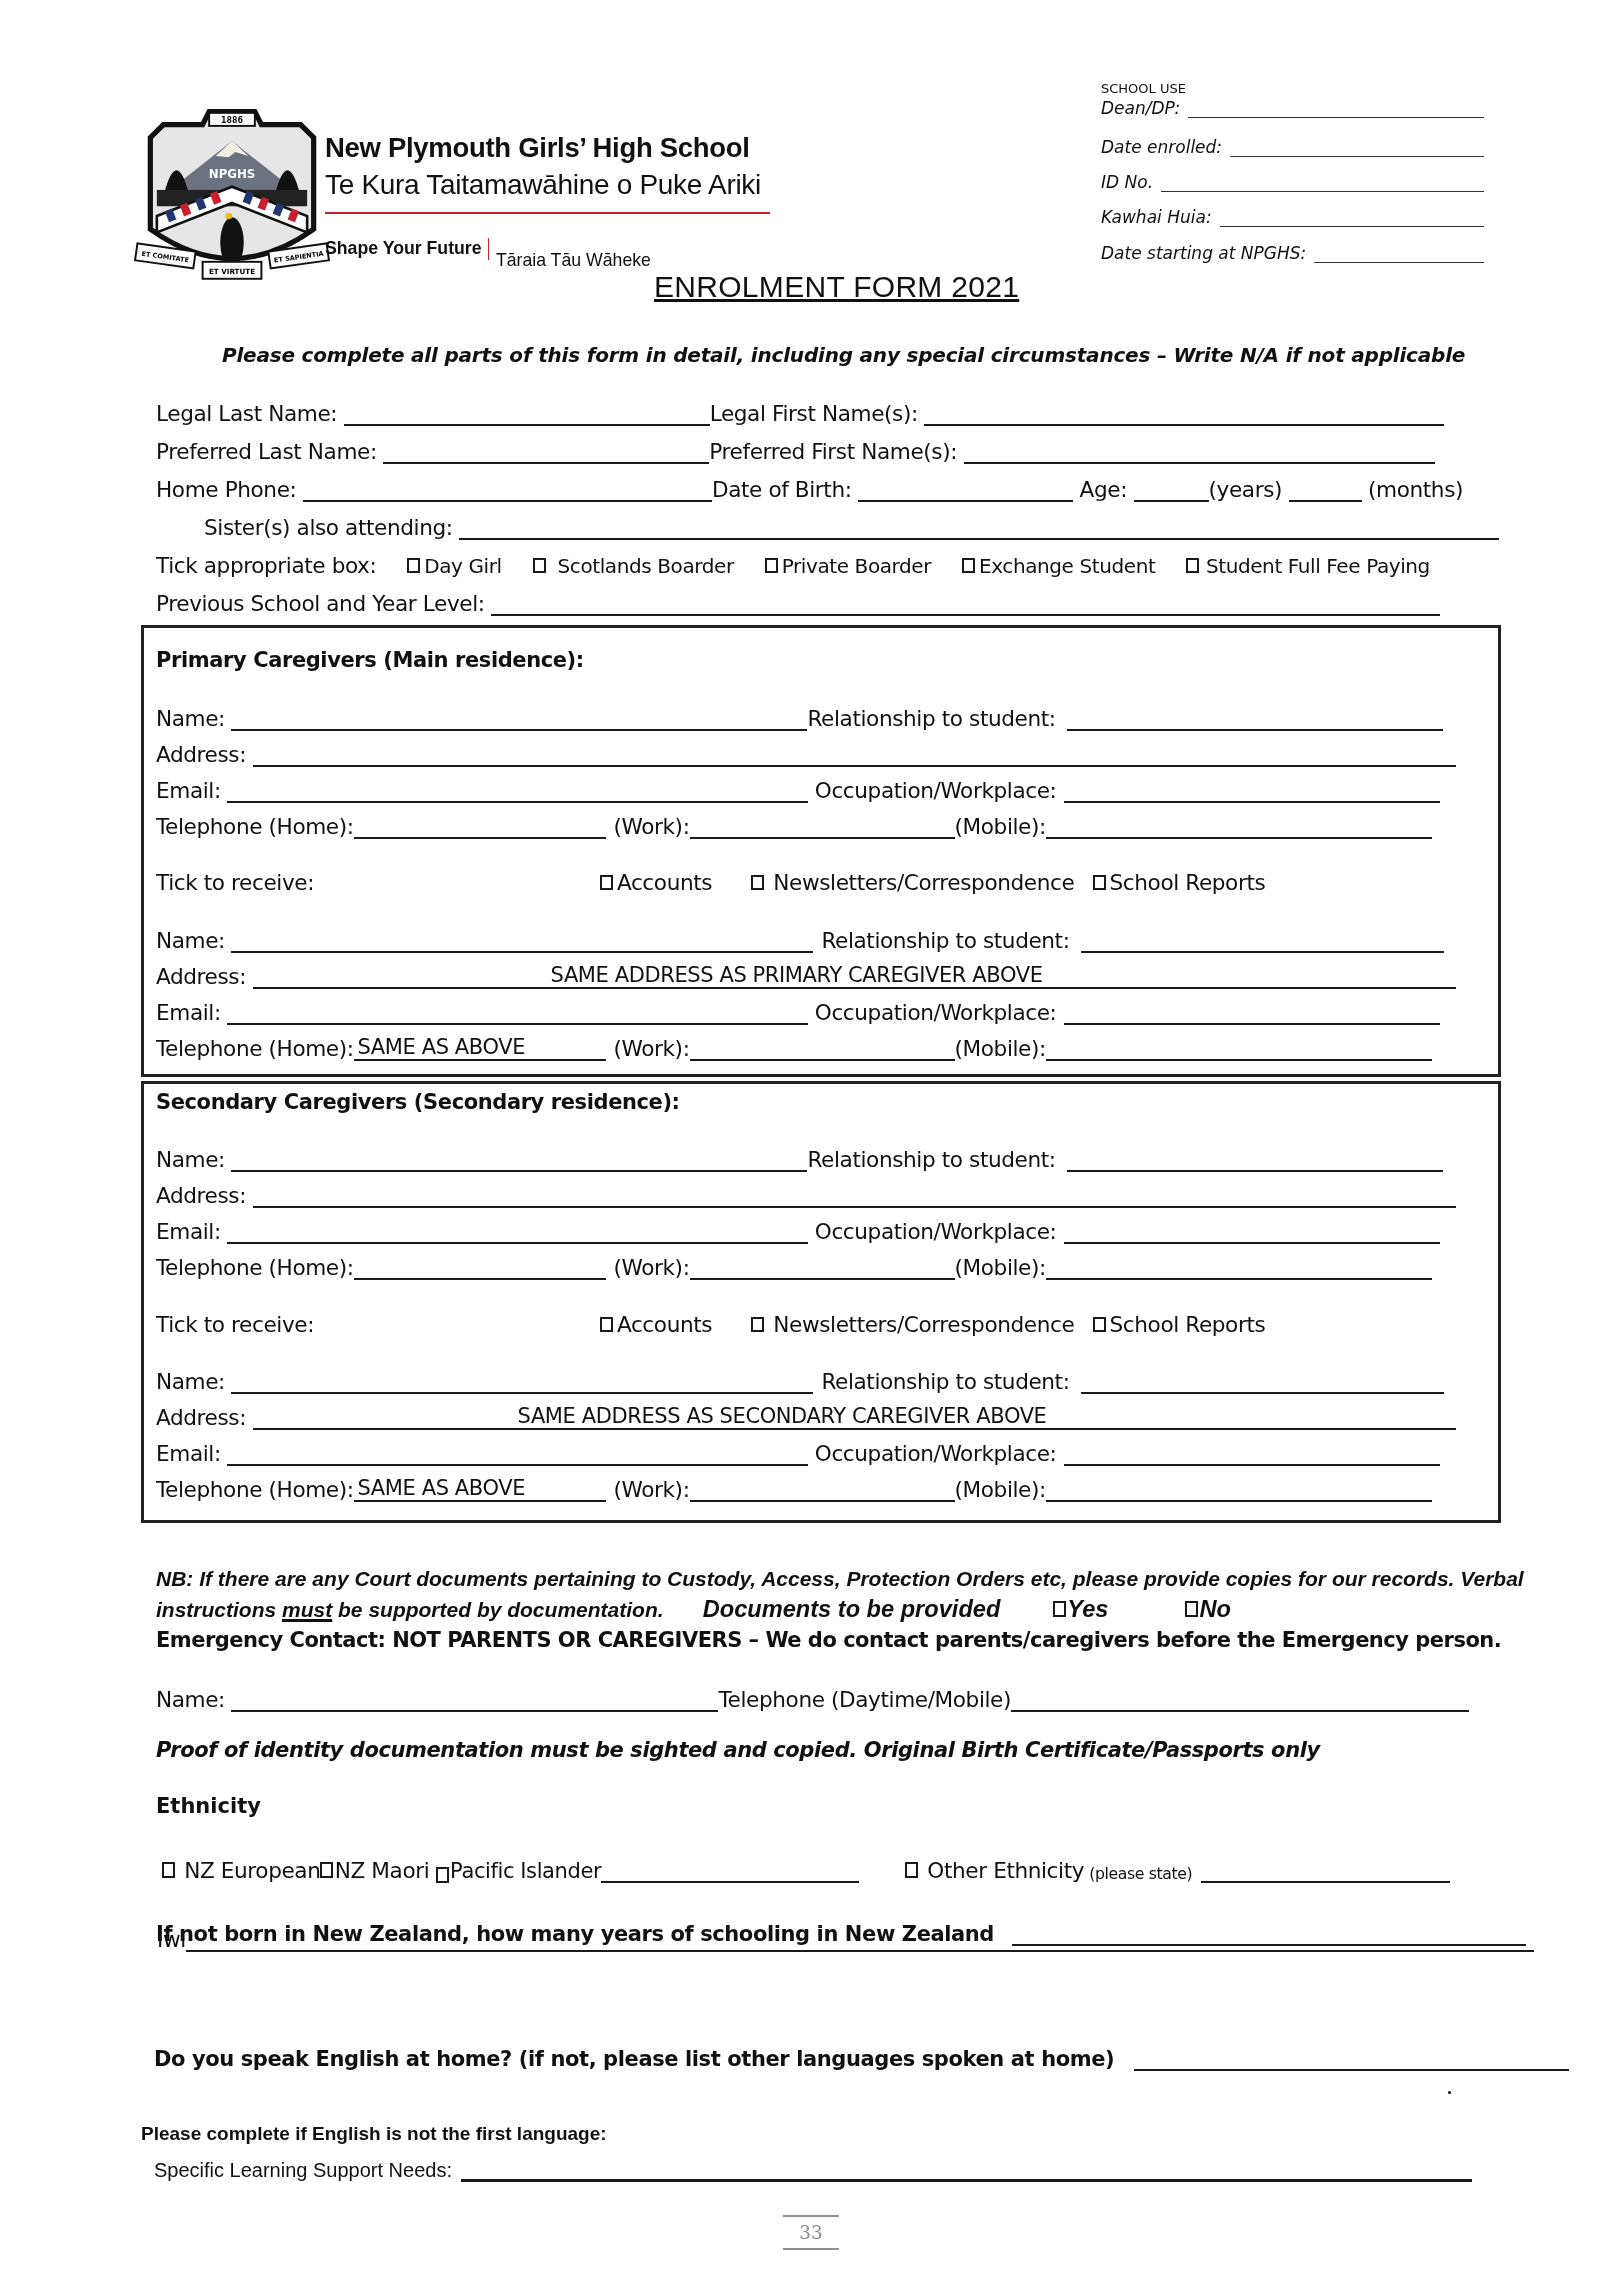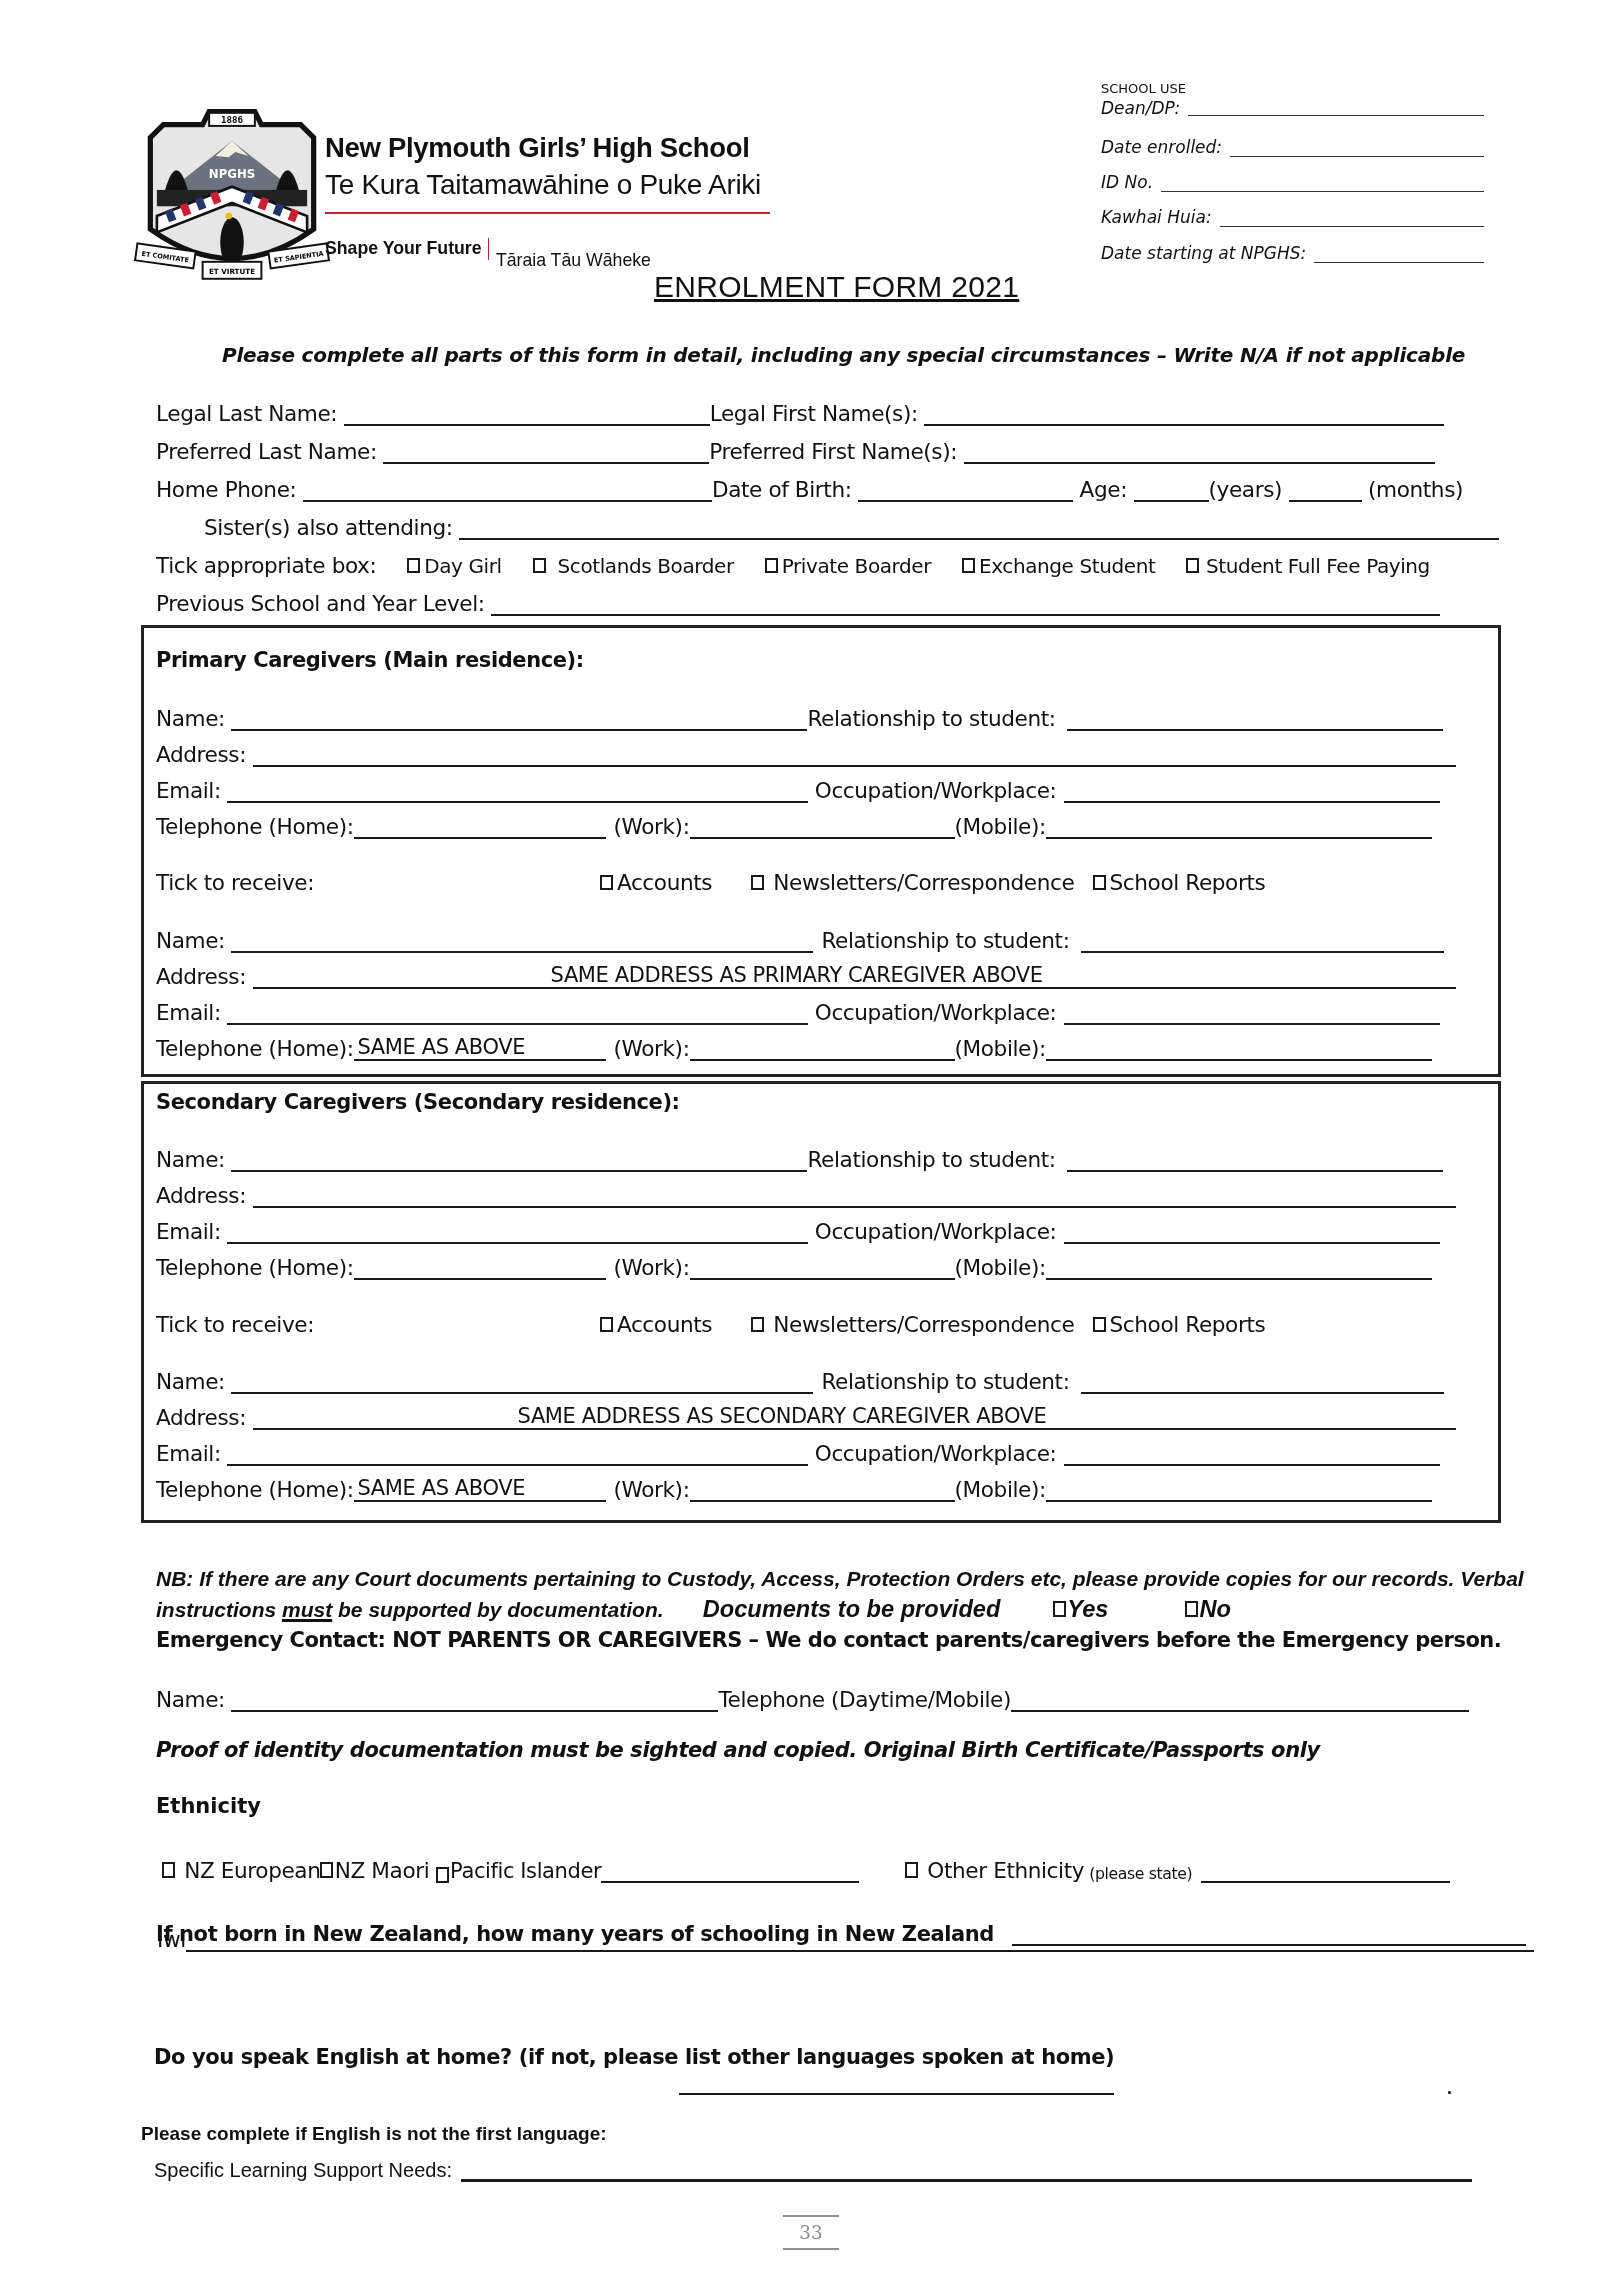--- a/index.html
+++ b/index.html
@@ -91,21 +91,21 @@
 <div class="abs school-maori">Te Kura Taitamawāhine o Puke Ariki</div>
 <div class="abs red-rule"></div>
 <div class="abs tagline">
   <span>Shape Your Future</span>
   <span class="sep"></span>
   <span class="maori">Tāraia Tāu Wāheke</span>
 </div>
 <div class="abs form-title">ENROLMENT FORM 2021</div>
 
 <div class="abs school-use-label">SCHOOL USE</div>
-<div class="su-row" style="top:98px;align-items:center;">
+<div class="su-row" style="top:98px;">
     <span>Dean/DP:</span>
     <span class="line"></span>
   </div>
 <div class="su-row" style="top:137px;">
     <span>Date enrolled:</span>
     <span class="line"></span>
   </div>
 <div class="su-row" style="top:172px;">
     <span>ID No.</span>
     <span class="line"></span>
@@ -369,21 +369,21 @@
 </div>
 <div class="row" style="left:157px; top:1926px;">
   <span>Iwi</span>
   <span class="fill thin" style="width:1348px;"></span>
 </div>
 
 <div class="row" style="left:156px; top:1920px;text-align:right;">
   <span class="q-bold">If not born in New Zealand, how many years of schooling in New Zealand</span>
   <span class="fill" style="width:514px; margin-left:18.3px;"></span>
 </div>
-<div class="row" style="left:154px; top:2045px;flex-direction:column;">
+<div class="row" style="left:154px; top:2045px;">
   <span class="q-bold">Do you speak English at home? (if not, please list other languages spoken at home)</span>
   <span class="fill" style="width:435px; margin-left:19.6px;"></span>
 </div>
 <div class="abs dot"></div>
 
 <div class="abs complete-note">Please complete if English is not the first language:</div>
 <div class="row" style="left:154px; top:2155px; font-family:'Liberation Sans', sans-serif; font-size:20px; letter-spacing:0;">
   <span>Specific Learning Support Needs:</span>
   <span class="fill" style="width:1011px; margin-left:9.2px; border-bottom-width:3.3px;"></span>
 </div>

